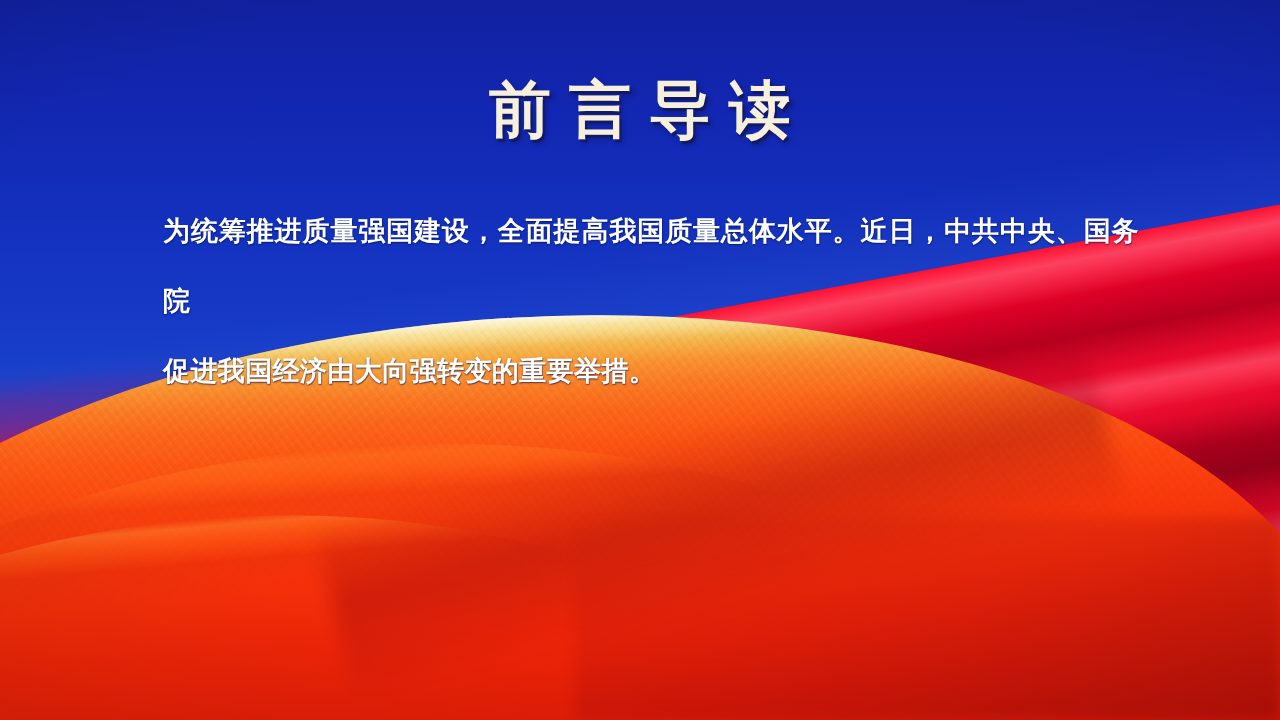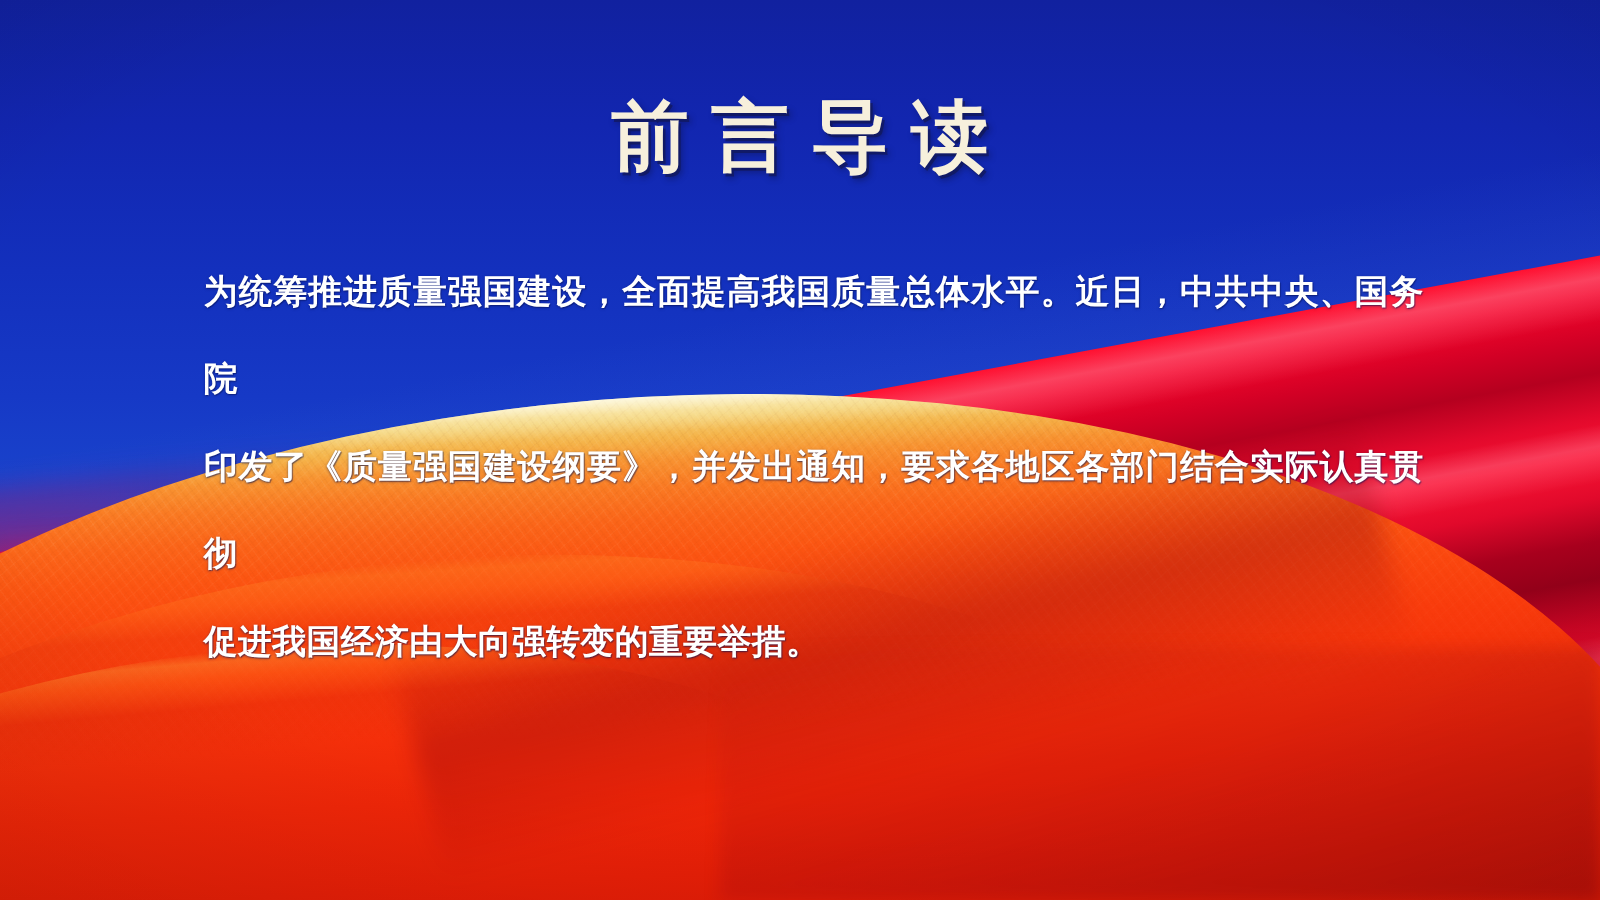--- a/index.html
+++ b/index.html
@@ -345,21 +345,21 @@
     left: 163px;
     width: 976px;
   }
 
   .body-line {
     color: #ffffff;
     font-size: 27px;
     line-height: 70px;
     letter-spacing: 0.4px;
     font-weight: 600;
-    font-family: Liberation Serif, serif;
+    font-family: Liberation Mono, monospace;
     text-shadow:
       0 1px 2px rgba(8,18,80,0.55),
       1px 1px 0 rgba(10,20,90,0.30);
     white-space: nowrap;
   }
   .body-line.justify {
     display: block;
     text-align: justify;
     text-align-last: justify;
     white-space: normal;
@@ -391,18 +391,17 @@
   <div class="ribbon-edge-shade"></div>
   <div class="bottom-right-shade"></div>
   <div class="bg-layer vignette"></div>
 
   <div class="content">
 
     <div class="slide-title">前言导读</div>
 
     <div class="body-block">
       <div class="body-line justify">为统筹推进质量强国建设，全面提高我国质量总体水平。近日，中共中央、国务院</div>
-      <div class="body-line justify">印发了《质量强国建设纲要》，并发出通知，要求各地区各部门结合实际认真贯彻</div>
       <div class="body-line">促进我国经济由大向强转变的重要举措。</div>
     </div>
 
   </div>
 </div>
 
 </body></html>

